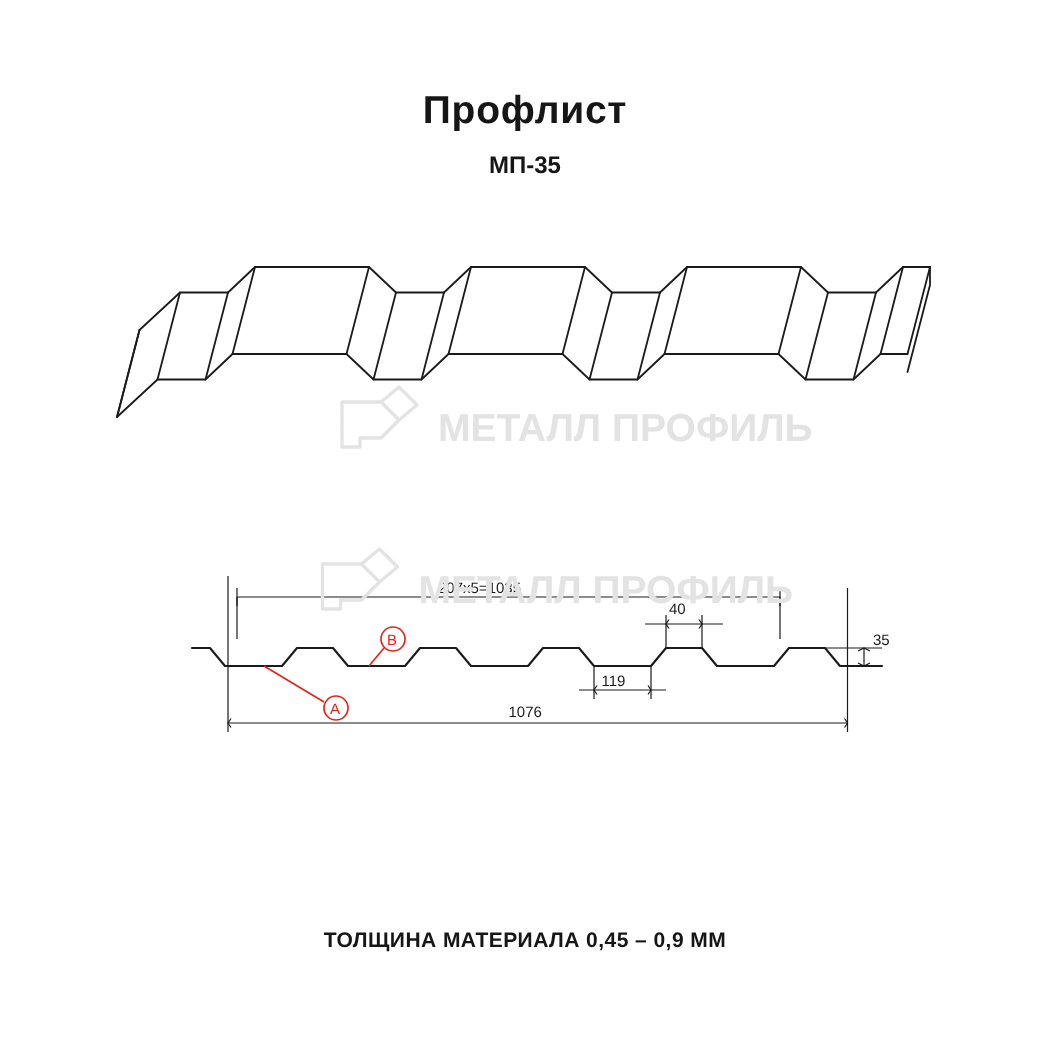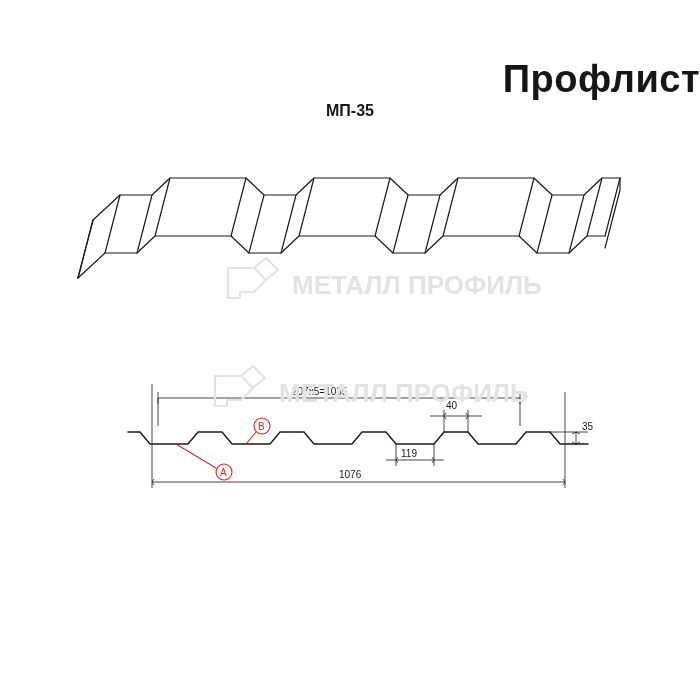--- a/index.html
+++ b/index.html
@@ -19,22 +19,22 @@
     position: absolute;
     inset: 0;
     width: 700px;
     height: 700px;
   }
   .title {
     position: absolute;
     top: 58px;
     left: 0;
     width: 700px;
-    text-align: right;
-    font-size: 38px;
+    text-align: center;
+    font-size: 26px;
     font-weight: bold;
     letter-spacing: 0.5px;
     color: #161616;
   }
   .subtitle {
     position: absolute;
     top: 102px;
     left: 0;
     width: 700px;
     text-align: center;
@@ -200,13 +200,14 @@
   <div class="wm wm2">
     <svg width="300" height="62" viewBox="0 0 300 62">
       <g fill="none" stroke="#e3e3e3" stroke-width="2.2" stroke-linejoin="round">
         <path d="M10,46 L10,16 L36,16 L48,28 L36,40 L22,40 L22,46 Z"></path>
         <path d="M36,16 L48,6 L60,18 L48,28"></path>
       </g>
       <text x="74" y="42" font-family="'Liberation Sans', sans-serif" font-size="26" font-weight="bold" fill="#e3e3e3">МЕТАЛЛ ПРОФИЛЬ</text>
     </svg>
   </div>
 
+  <div class="footnote">ТОЛЩИНА МАТЕРИАЛА 0,45 – 0,9 ММ</div>
 </div>
 
 </body></html>

